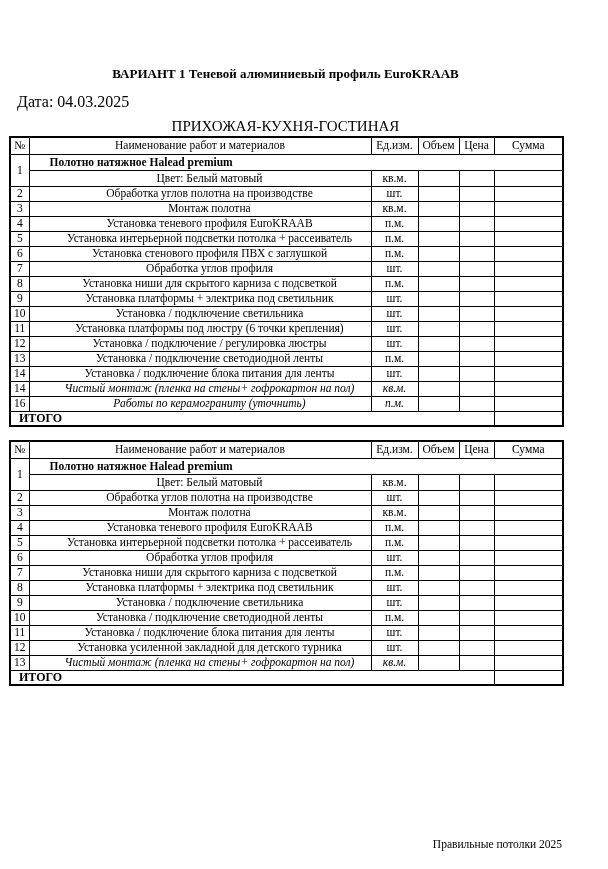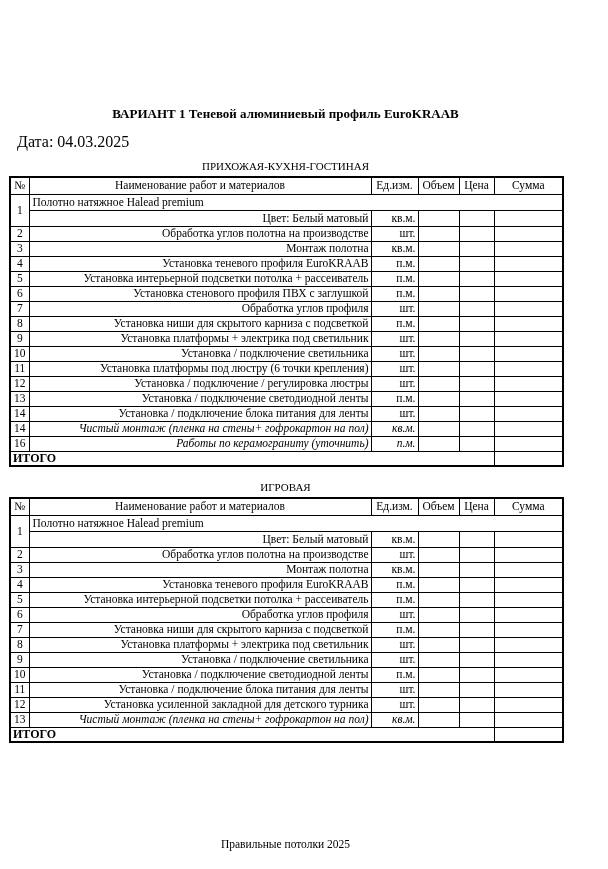--- a/index.html
+++ b/index.html
@@ -1,28 +1,28 @@
 <!DOCTYPE html>
 <html><head>
 <meta charset="utf-8">
 <style>
   html, body { margin:0; padding:0; }
   body {
     width:608px; height:869px; background:#ffffff; color:#000000;
     font-family:"Liberation Serif", serif; overflow:hidden; position:relative;
   }
   .doc-title {
-    padding-top:106px; margin-left:9px; width:553px;
+    padding-top:66px; margin-left:9px; width:553px;
     text-align:center; font-weight:bold; font-size:13px; line-height:15px;
   }
   .doc-date { margin:14px 0 0 17px; font-size:16px; line-height:14px; }
   .estimate-section { margin:0; }
   .section-title {
     margin-left:9px; width:553px; text-align:center;
-    font-size:11px; line-height:15px; margin-bottom:2px;
+    font-size:15px; line-height:15px; margin-bottom:2px;
   }
   .sec-gap1 { margin-top:10px; }
   .sec-gap2 { margin-top:13px; }
   table.estimate-table {
     border-collapse:collapse; table-layout:fixed;
     margin-left:9px; width:553px;
     border:2px solid #000;
     font-size:11.5px;
   }
   .estimate-table td, .estimate-table th {
@@ -33,28 +33,28 @@
   .estimate-table tr.hdr { height:17px; }
   .estimate-table tr.prod-a, .estimate-table tr.prod-b { height:16px; }
   .estimate-table th { font-weight:normal; text-align:center; }
   .col-num   { width:19px; }
   .col-name  { width:342px; }
   .col-unit  { width:47px; }
   .col-vol   { width:41px; }
   .col-price { width:35px; }
   .col-sum   { width:69px; }
   td.c-num  { text-align:center; padding:0; }
-  td.c-name { text-align:right; padding-left:21px; }
-  td.c-unit { text-align:right; }
-  td.c-prod { font-weight:normal; padding-left:3px; }
-  td.c-total { font-weight:bold; font-size:12px; padding-left:2px; }
+  td.c-name { text-align:center; padding-left:21px; }
+  td.c-unit { text-align:center; }
+  td.c-prod { font-weight:bold; padding-left:20px; }
+  td.c-total { font-weight:bold; font-size:12px; padding-left:8px; }
   tr.it td.c-name, tr.it td.c-unit { font-style:italic;margin-left:33px; }
   .doc-footer {
     position:absolute; top:838px; left:9px; width:553px;
-    text-align:center; font-size:11.5px; line-height:13px;
+    text-align:right; font-size:11.5px; line-height:13px;
   }
 </style>
 </head>
 <body>
 
 <div class="doc-title">ВАРИАНТ 1 Теневой алюминиевый профиль EuroKRAAB</div>
 <div class="doc-date">Дата: 04.03.2025</div>
 <div id="sections">
   <section class="estimate-section sec-gap1">
     <div class="section-title">ПРИХОЖАЯ-КУХНЯ-ГОСТИНАЯ</div>
@@ -211,21 +211,20 @@
           </tr>
           <tr>
             <td class="c-total" colspan="5">ИТОГО</td>
             <td></td>
           </tr>
         </tbody>
     </table>
   </section>
 
   <section class="estimate-section sec-gap2">
-    <div class="section-title">ИГРОВАЯ</div>
     <table class="estimate-table">
       <colgroup>
         <col class="col-num">
           <col class="col-name">
           <col class="col-unit">
         <col class="col-vol">
           <col class="col-price">
           <col class="col-sum">
       </colgroup>
       <thead>

